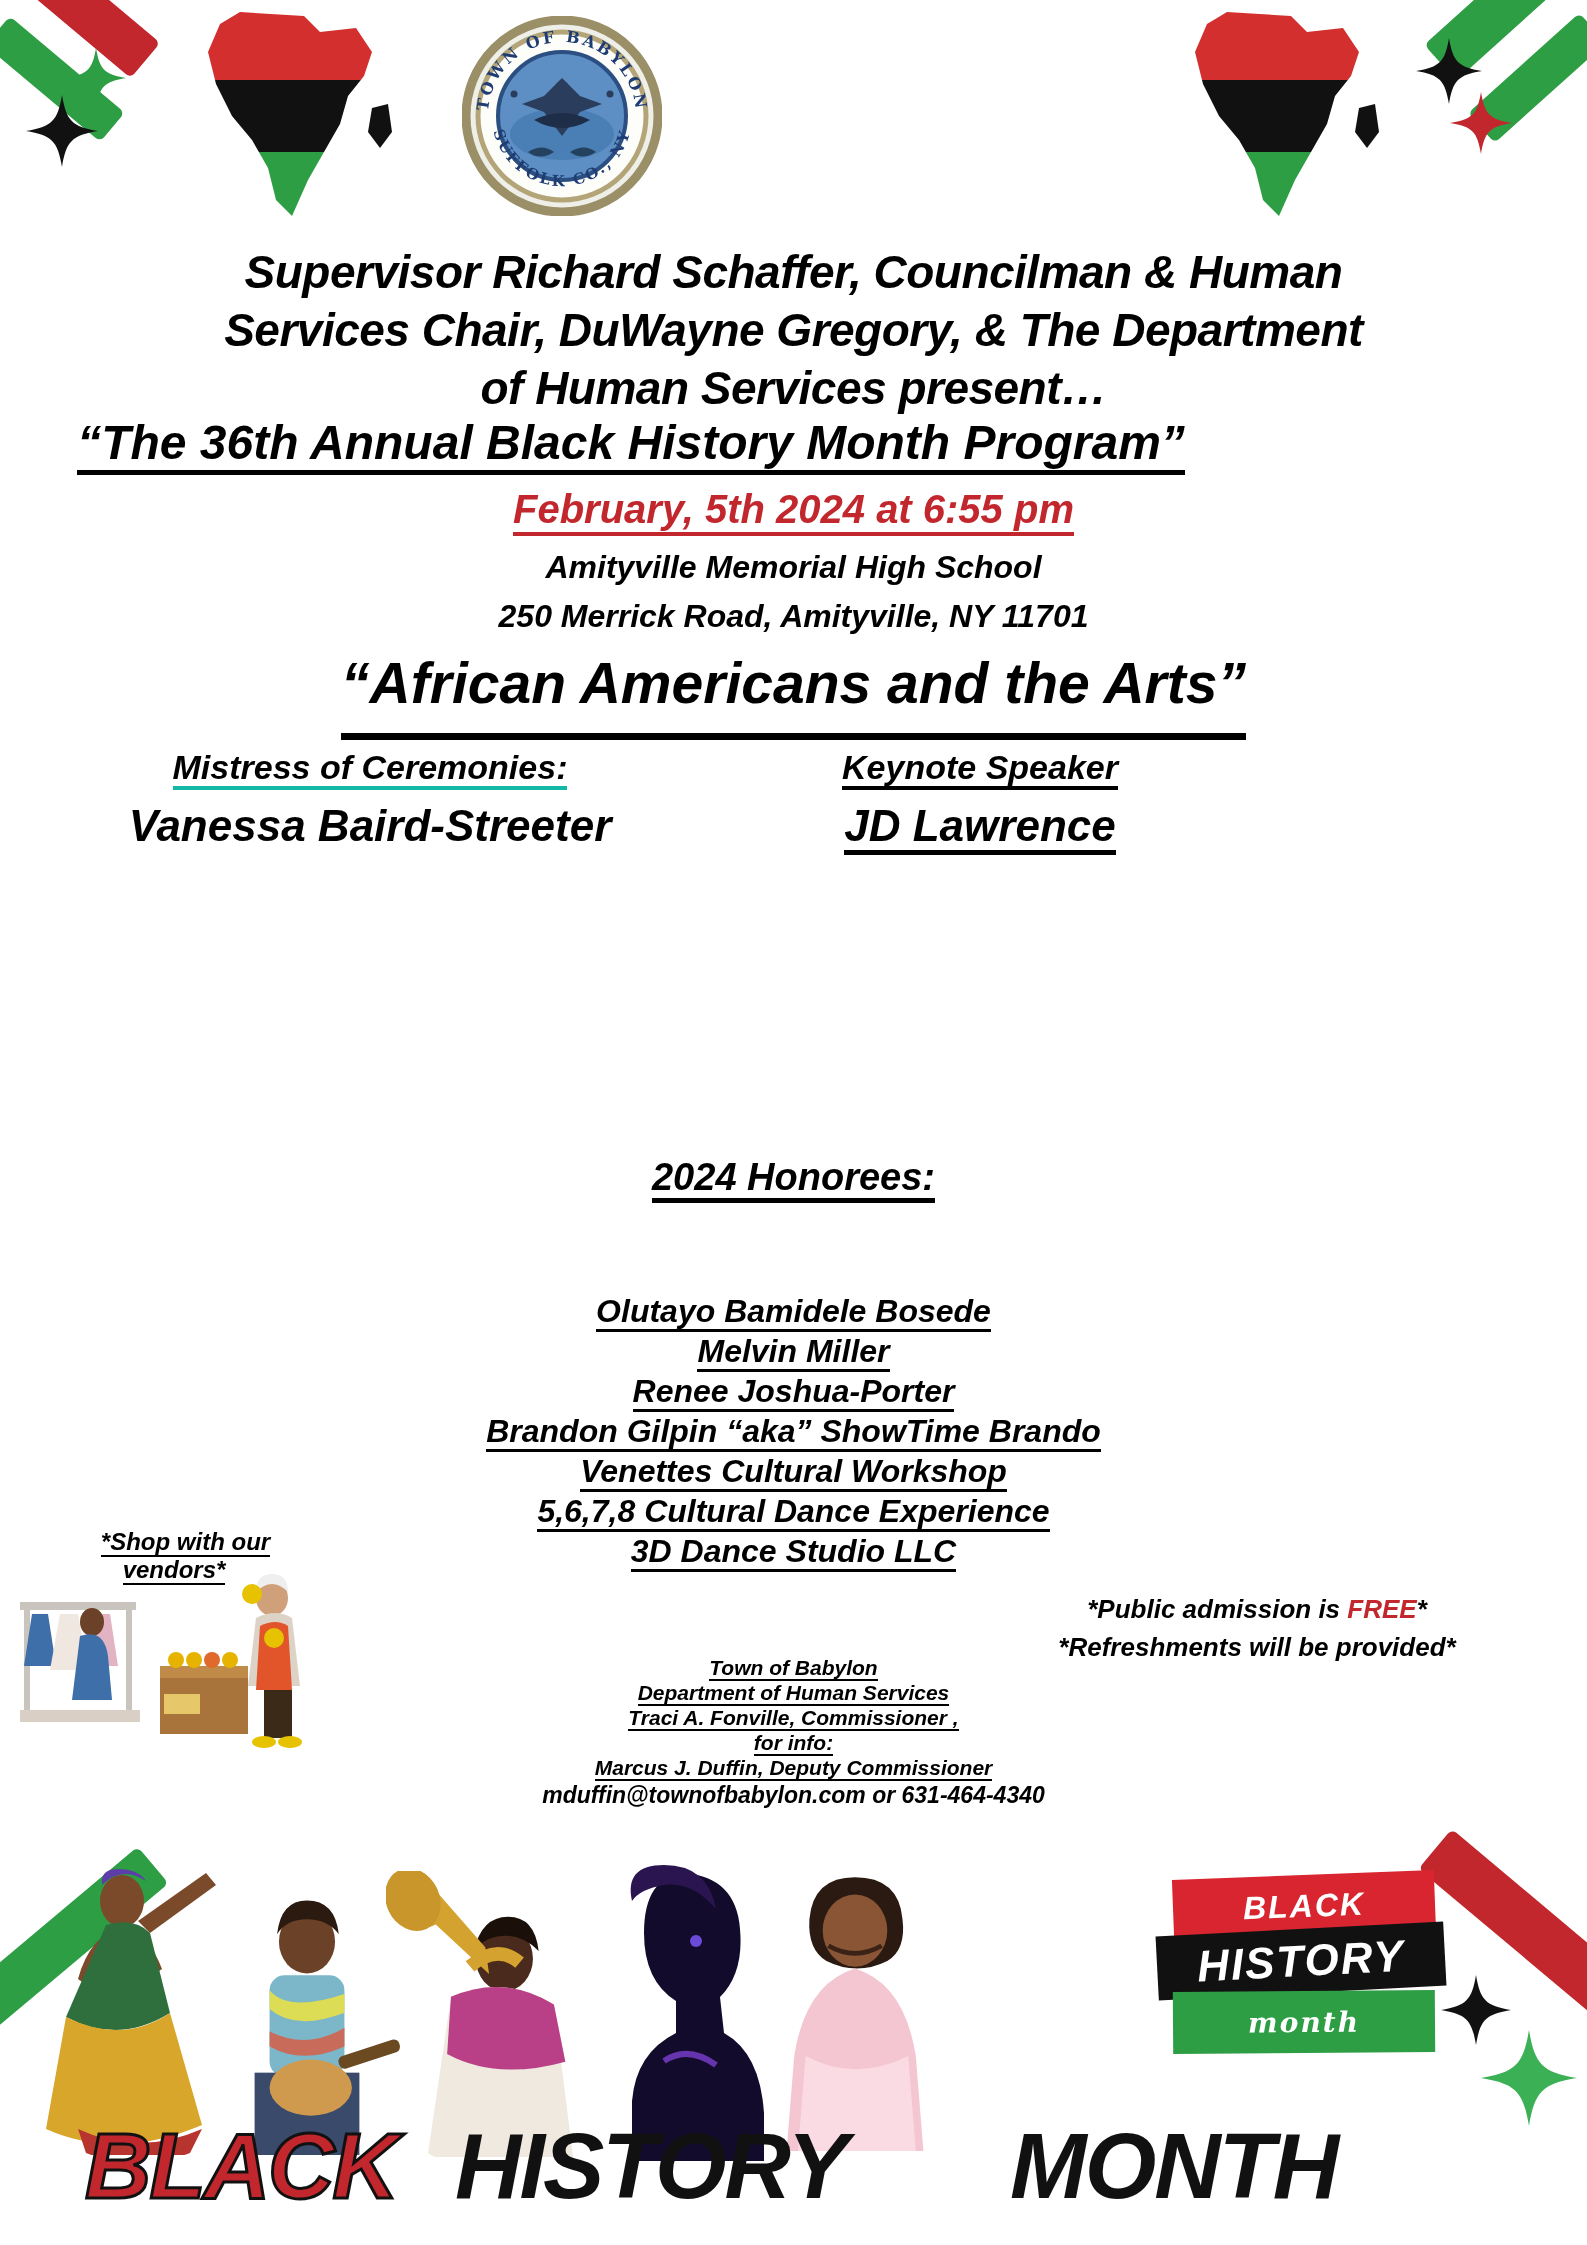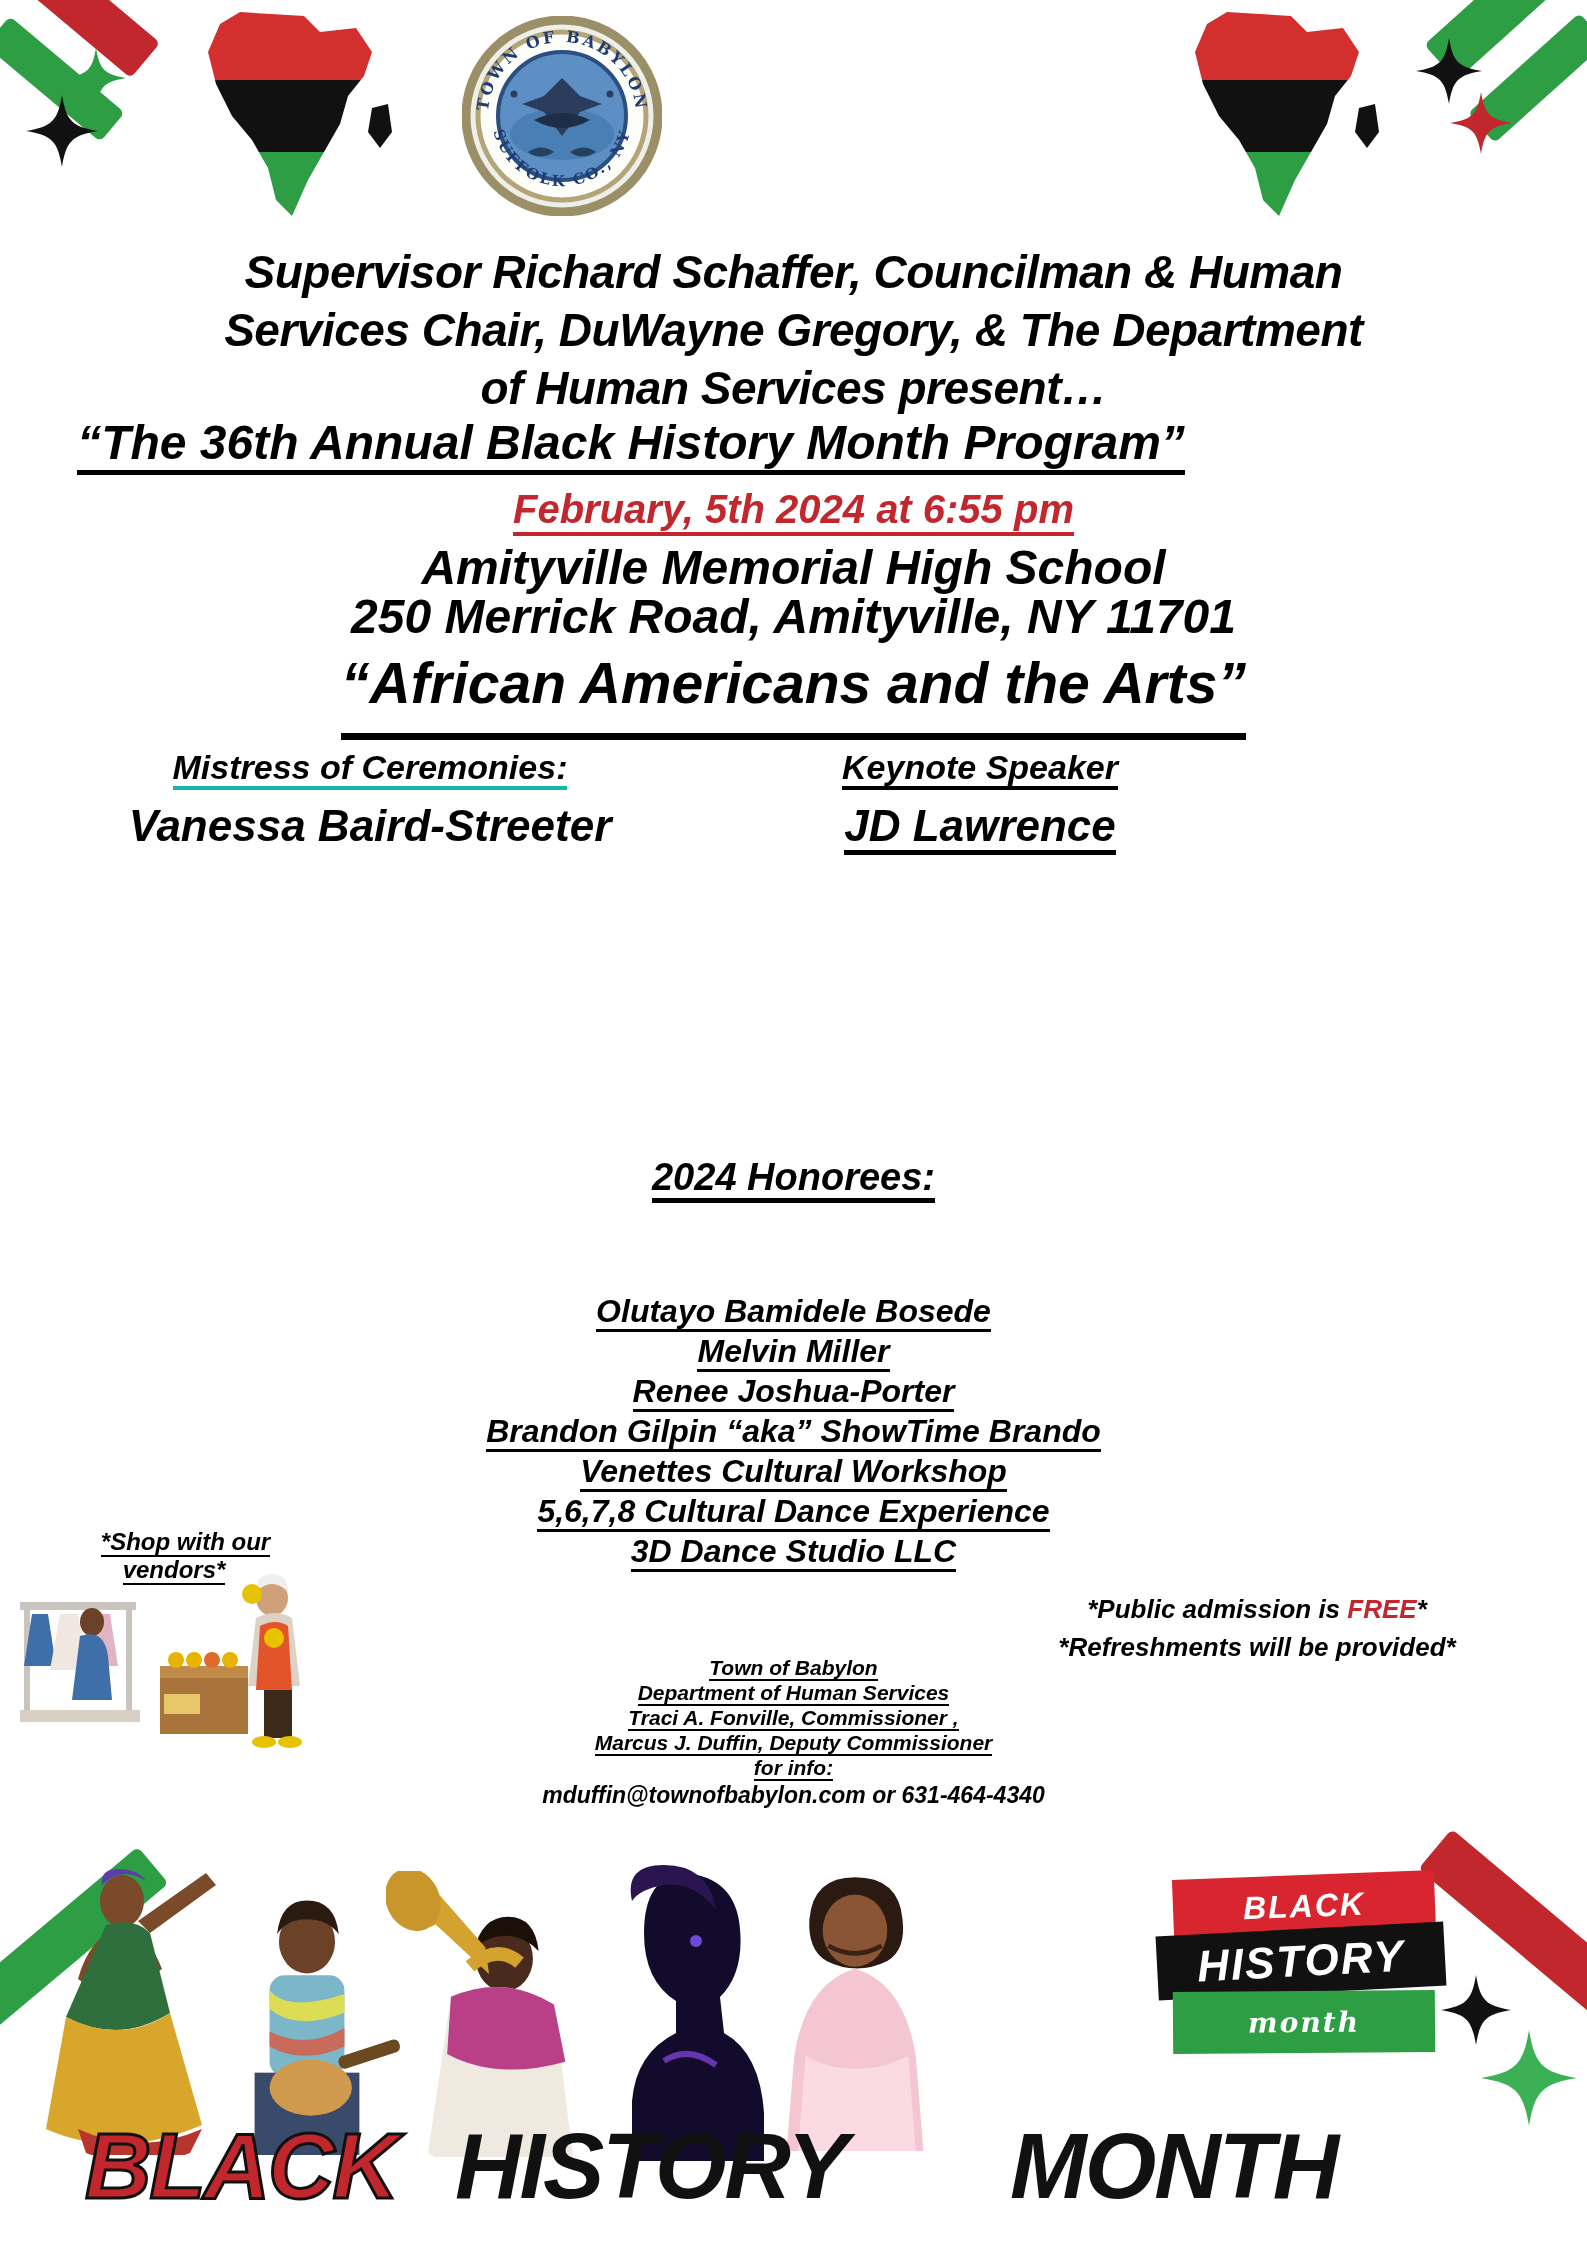--- a/index.html
+++ b/index.html
@@ -39,21 +39,21 @@
   .date-line {
     position:absolute; left:0; width:1587px; top:487px;
     text-align:center; font-style:italic; font-weight:bold;
     font-size:40px; color:#c1272d;
   }
   .date-line span { border-bottom:4px solid #c1272d; padding-bottom:1px; }
 
   .venue {
     position:absolute; left:0; width:1587px; top:543px;
     text-align:center; font-style:italic; font-weight:bold;
-    font-size:48px; line-height:49px; color:#000;
+    font-size:32px; line-height:49px; color:#000;
   }
 
   .theme {
     position:absolute; left:0; width:1587px; top:650px;
     text-align:center; font-style:italic; font-weight:bold;
     font-size:57px; color:#000;
   }
   .theme span { border-bottom:7px solid #000; padding-bottom:18px; }
 
   .mc-block { position:absolute; left:40px; top:748px; width:660px; text-align:center; }
@@ -258,22 +258,22 @@
 
 <div class="notices">
   <div><span>*Public admission is </span><span class="free">FREE</span><span>*</span></div>
   <div>*Refreshments will be provided*</div>
 </div>
 
 <div class="contact">
   <div class="ln"><span>Town of Babylon</span></div>
   <div class="ln"><span>Department of Human Services</span></div>
   <div class="ln"><span>Traci A. Fonville, Commissioner ,</span></div>
+  <div class="ln"><span>for info:</span></div>
   <div class="ln"><span>Marcus J. Duffin, Deputy Commissioner</span></div>
-  <div class="ln"><span>for info:</span></div>
   <div class="email">mduffin@townofbabylon.com or 631-464-4340</div>
 </div>
 
 <div class="photostrip">
 
   <div class="stroke" style="left:-50px;top:70px;width:230px;height:48px;background:#2e9e45;transform:rotate(-40deg);"></div>
   <div class="stroke" style="right:-60px;top:55px;width:240px;height:52px;background:#c1272d;transform:rotate(40deg);"></div>
   <svg class="sparkle" style="right:76px;top:130px;" width="70" height="70" viewBox="0 0 100 100">
     <path d="M50 0 C56 36 64 44 100 50 C64 56 56 64 50 100 C44 64 36 56 0 50 C36 44 44 36 50 0Z" fill="#111"></path>
   </svg>

